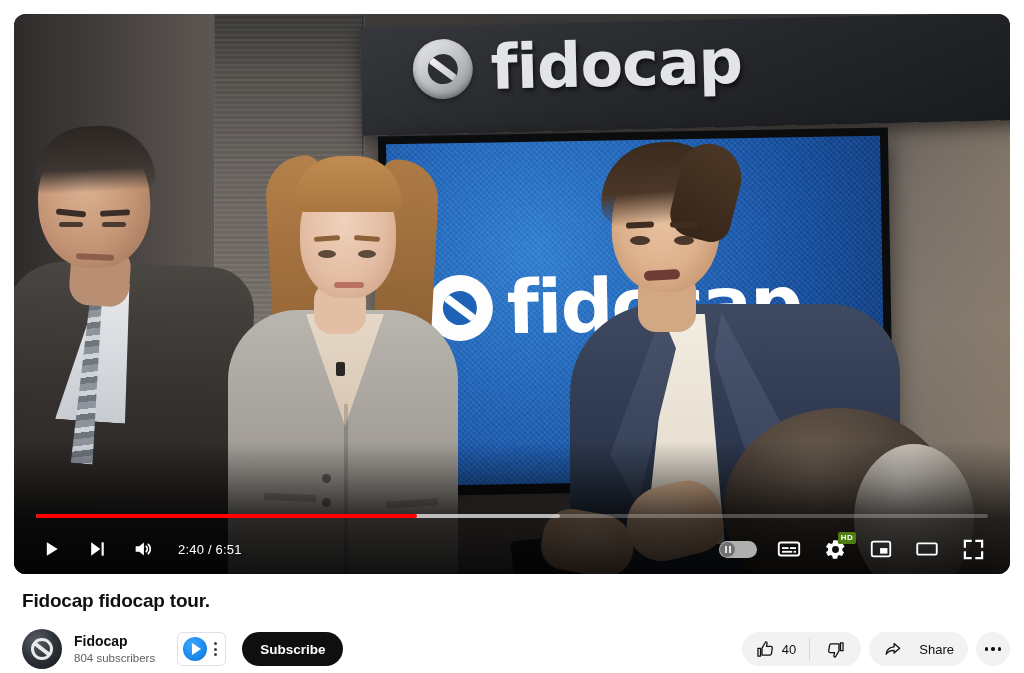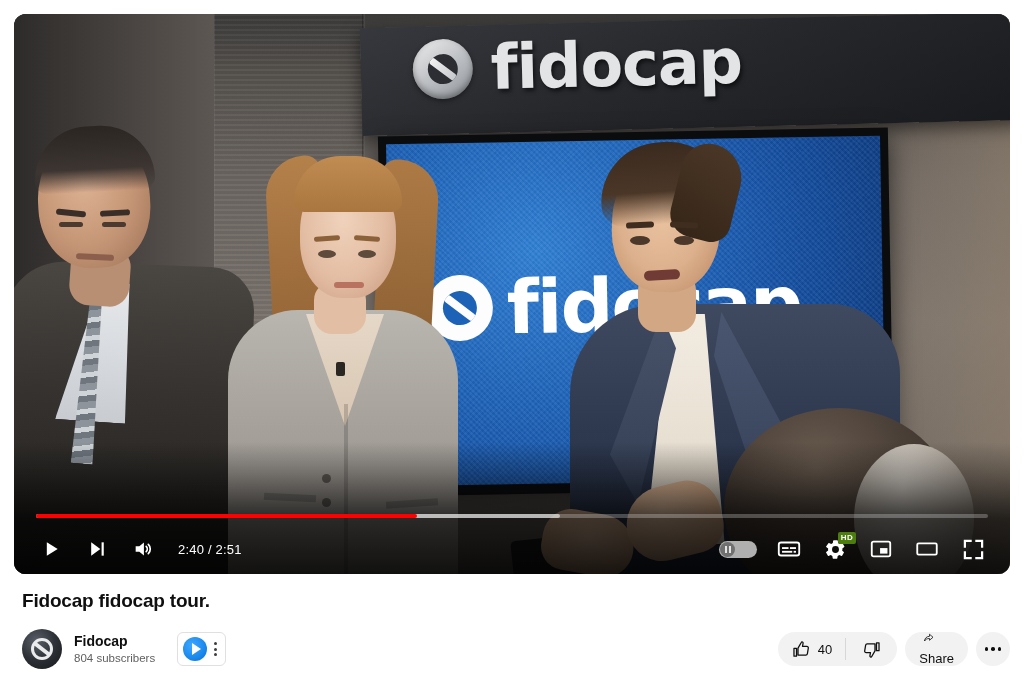--- a/index.html
+++ b/index.html
@@ -687,28 +687,28 @@
   }
 
   .actions {
     margin-left: auto;
     display: flex;
     align-items: center;
     gap: 8px;
   }
   .pill {
     display: flex;
+    align-items: center;
     background: #f2f2f2;
     border-radius: 18px;
     height: 34px;
     padding: 0 14px;
     cursor: pointer;
-    gap: 7px;
+    gap: 17px;
     white-space: nowrap;
-    flex-direction: column;
   }
   .pill-label {
     font-size: 13px;
     font-weight: 500;
     color: #0f0f0f;
   }
   .like-group {
     display: flex;
     align-items: center;
     background: #f2f2f2;
@@ -860,21 +860,21 @@
             <rect x="17.5" y="4" width="2.6" height="16" fill="#ffffff"></rect>
           </svg>
         </div>
         <div class="ctl-btn">
           <svg width="22" height="22" viewBox="0 0 24 24" aria-hidden="true">
             <path d="M4 9 H8 L13 5 V19 L8 15 H4 Z" fill="#ffffff"></path>
             <path d="M15.5 9.2 A4 4 0 0 1 15.5 14.8" stroke="#ffffff" stroke-width="1.9" fill="none" stroke-linecap="round"></path>
             <path d="M17.8 7 A7 7 0 0 1 17.8 17" stroke="#ffffff" stroke-width="1.9" fill="none" stroke-linecap="round"></path>
           </svg>
         </div>
-        <div class="time-display">2:40 / 2:51</div>
+        <div class="time-display">2:40 / 6:51</div>
       </div>
 
       <div class="ctl-right">
         <div class="ctl-btn" style="width:56px;">
           <div class="autoplay-toggle">
             <div class="autoplay-knob">
               <i></i>
                 <i></i>
             </div>
           </div>
@@ -938,20 +938,21 @@
       <div class="join-icon">
           <span></span>
         </div>
       <div class="kebab">
         <i></i>
           <i></i>
           <i></i>
       </div>
     </div>
 
+    <button class="subscribe-btn">Subscribe</button>
 
     <div class="actions">
 
       <div class="like-group">
         <div class="like-part">
           <svg width="19" height="19" viewBox="0 0 24 24" aria-hidden="true">
             <path d="M2.5 10.5h3.2v10H2.5zM7.6 10.3l4.1-7.2c.3-.6 1-.8 1.6-.5.5.3.8.9.7 1.5l-.7 3.9h5.4c1.2 0 2.1 1.1 1.9 2.3l-1.2 7.1c-.2.9-1 1.6-1.9 1.6H7.6z" fill="none" stroke="#0f0f0f" stroke-width="1.6" stroke-linejoin="round"></path>
           </svg>
           <span class="pill-label">40</span>
         </div>

